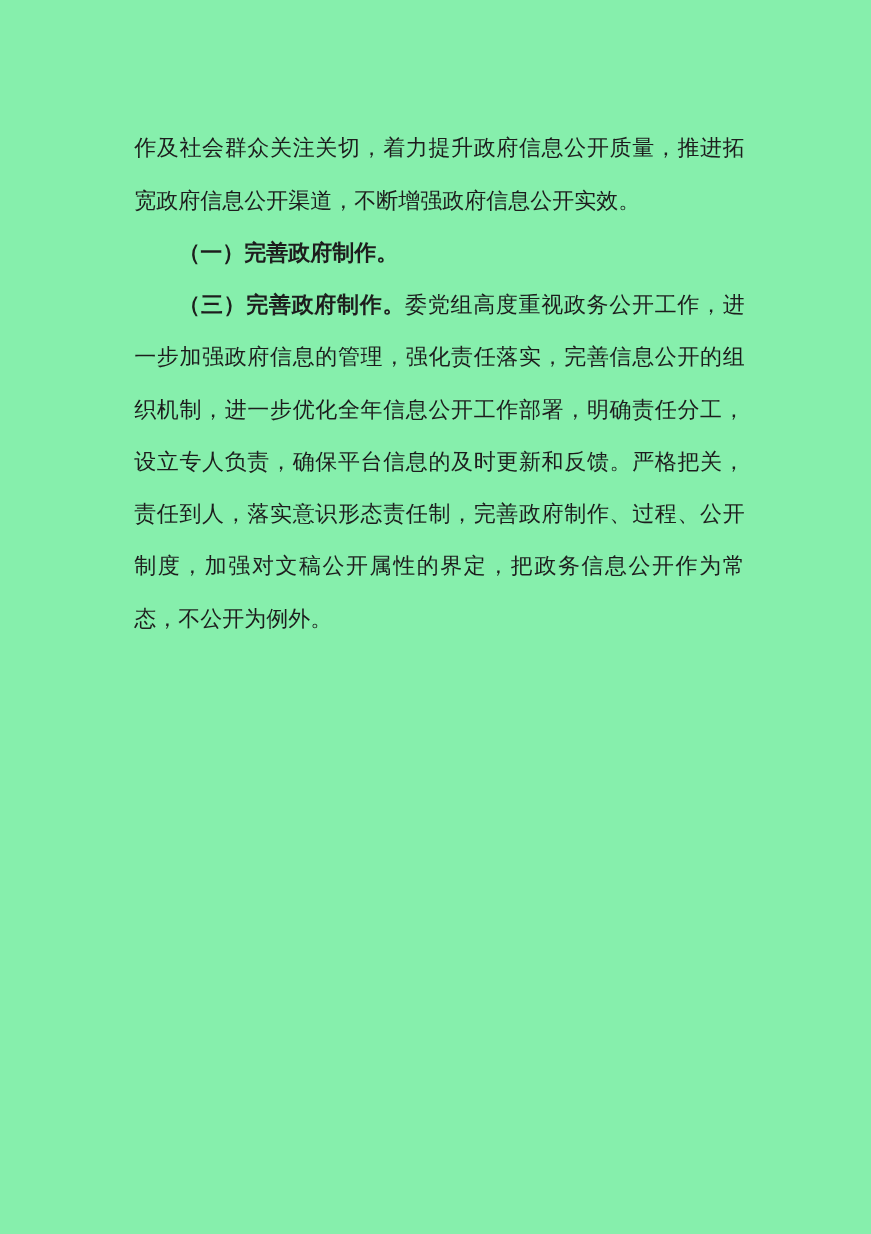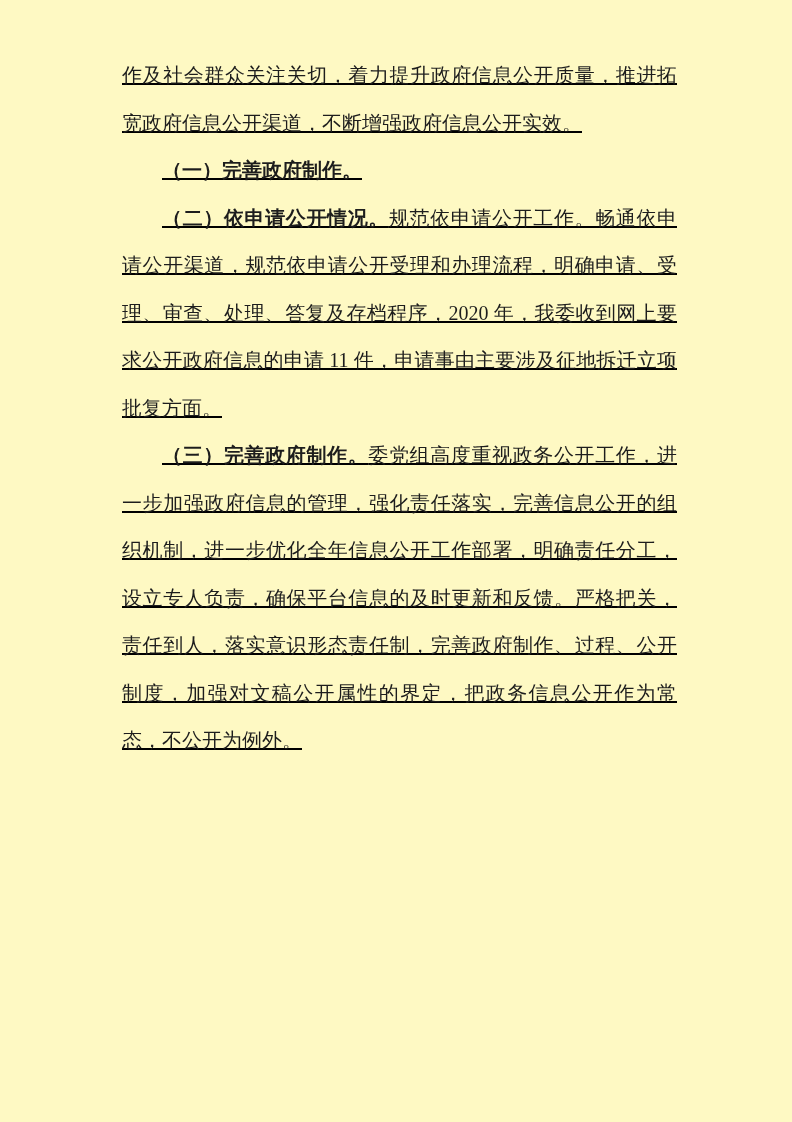--- a/index.html
+++ b/index.html
@@ -9,23 +9,22 @@
   }
   body {
     width: 792px;
     height: 1122px;
     overflow: hidden;
   }
   .page {
     box-sizing: border-box;
     width: 792px;
     height: 1122px;
-    background: #fef9c3;
-    padding: 52px 115px 0 122px;
-    text-decoration: underline;
+    background: #86efac;
+    padding: 112px 115px 0 122px;
   }
   .doc-body p.para {
     margin: 0;
     padding: 0;
     font-family: "Liberation Serif", "DejaVu Serif", serif;
     font-size: 20px;
     line-height: 47.5px;
     color: #1d1d1d;
     text-align: justify;
     text-justify: inter-ideograph;
@@ -39,16 +38,15 @@
     font-weight: 700;
   }
 </style>
 </head>
 <body>
 
 <div class="page">
   <div class="doc-body">
       <p class="para no-indent"><span class="seg">作及社会群众关注关切，着力提升政府信息公开质量，推进拓宽政府信息公开渠道，不断增强政府信息公开实效。</span></p>
       <p class="para"><span class="seg bold">（一）完善政府制作。</span></p>
-      <p class="para"><span class="seg bold">（二）依申请公开情况。</span><span class="seg">规范依申请公开工作。畅通依申请公开渠道，规范依申请公开受理和办理流程，明确申请、受理、审查、处理、答复及存档程序，2020 年，我委收到网上要求公开政府信息的申请 11 件，申请事由主要涉及征地拆迁立项批复方面。</span></p>
       <p class="para"><span class="seg bold">（三）完善政府制作。</span><span class="seg">委党组高度重视政务公开工作，进一步加强政府信息的管理，强化责任落实，完善信息公开的组织机制，进一步优化全年信息公开工作部署，明确责任分工，设立专人负责，确保平台信息的及时更新和反馈。严格把关，责任到人，落实意识形态责任制，完善政府制作、过程、公开制度，加强对文稿公开属性的界定，把政务信息公开作为常态，不公开为例外。</span></p>
     </div>
 </div>
 
 </body></html>

